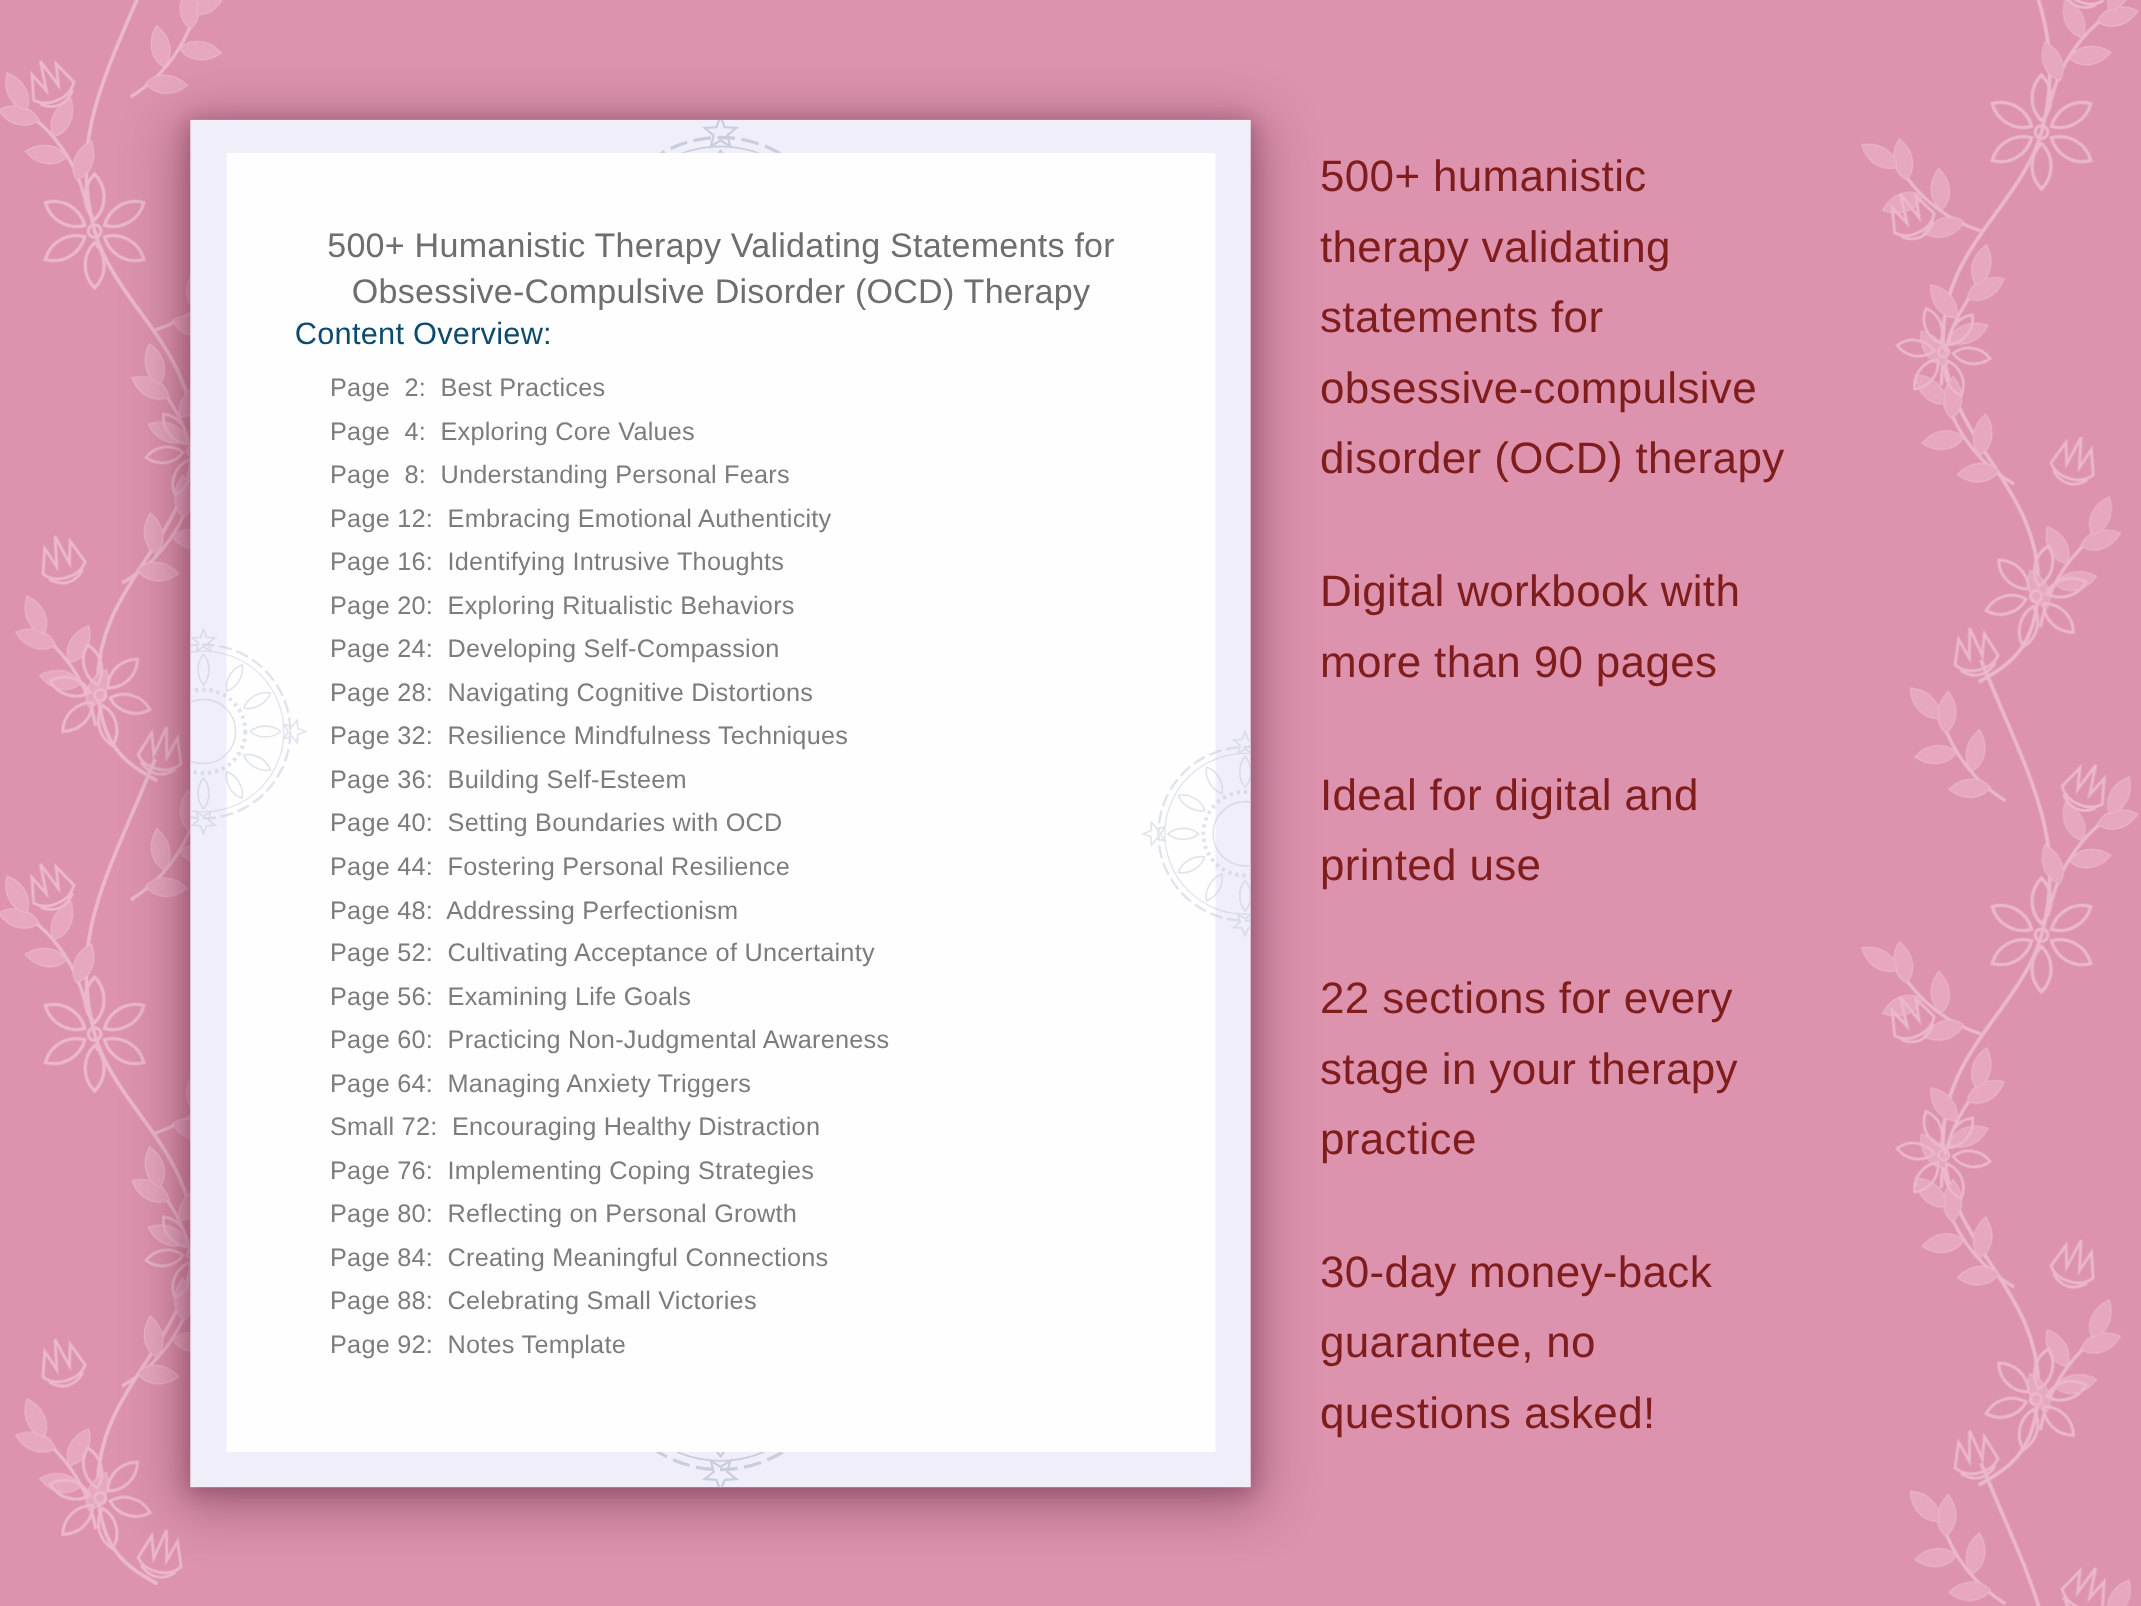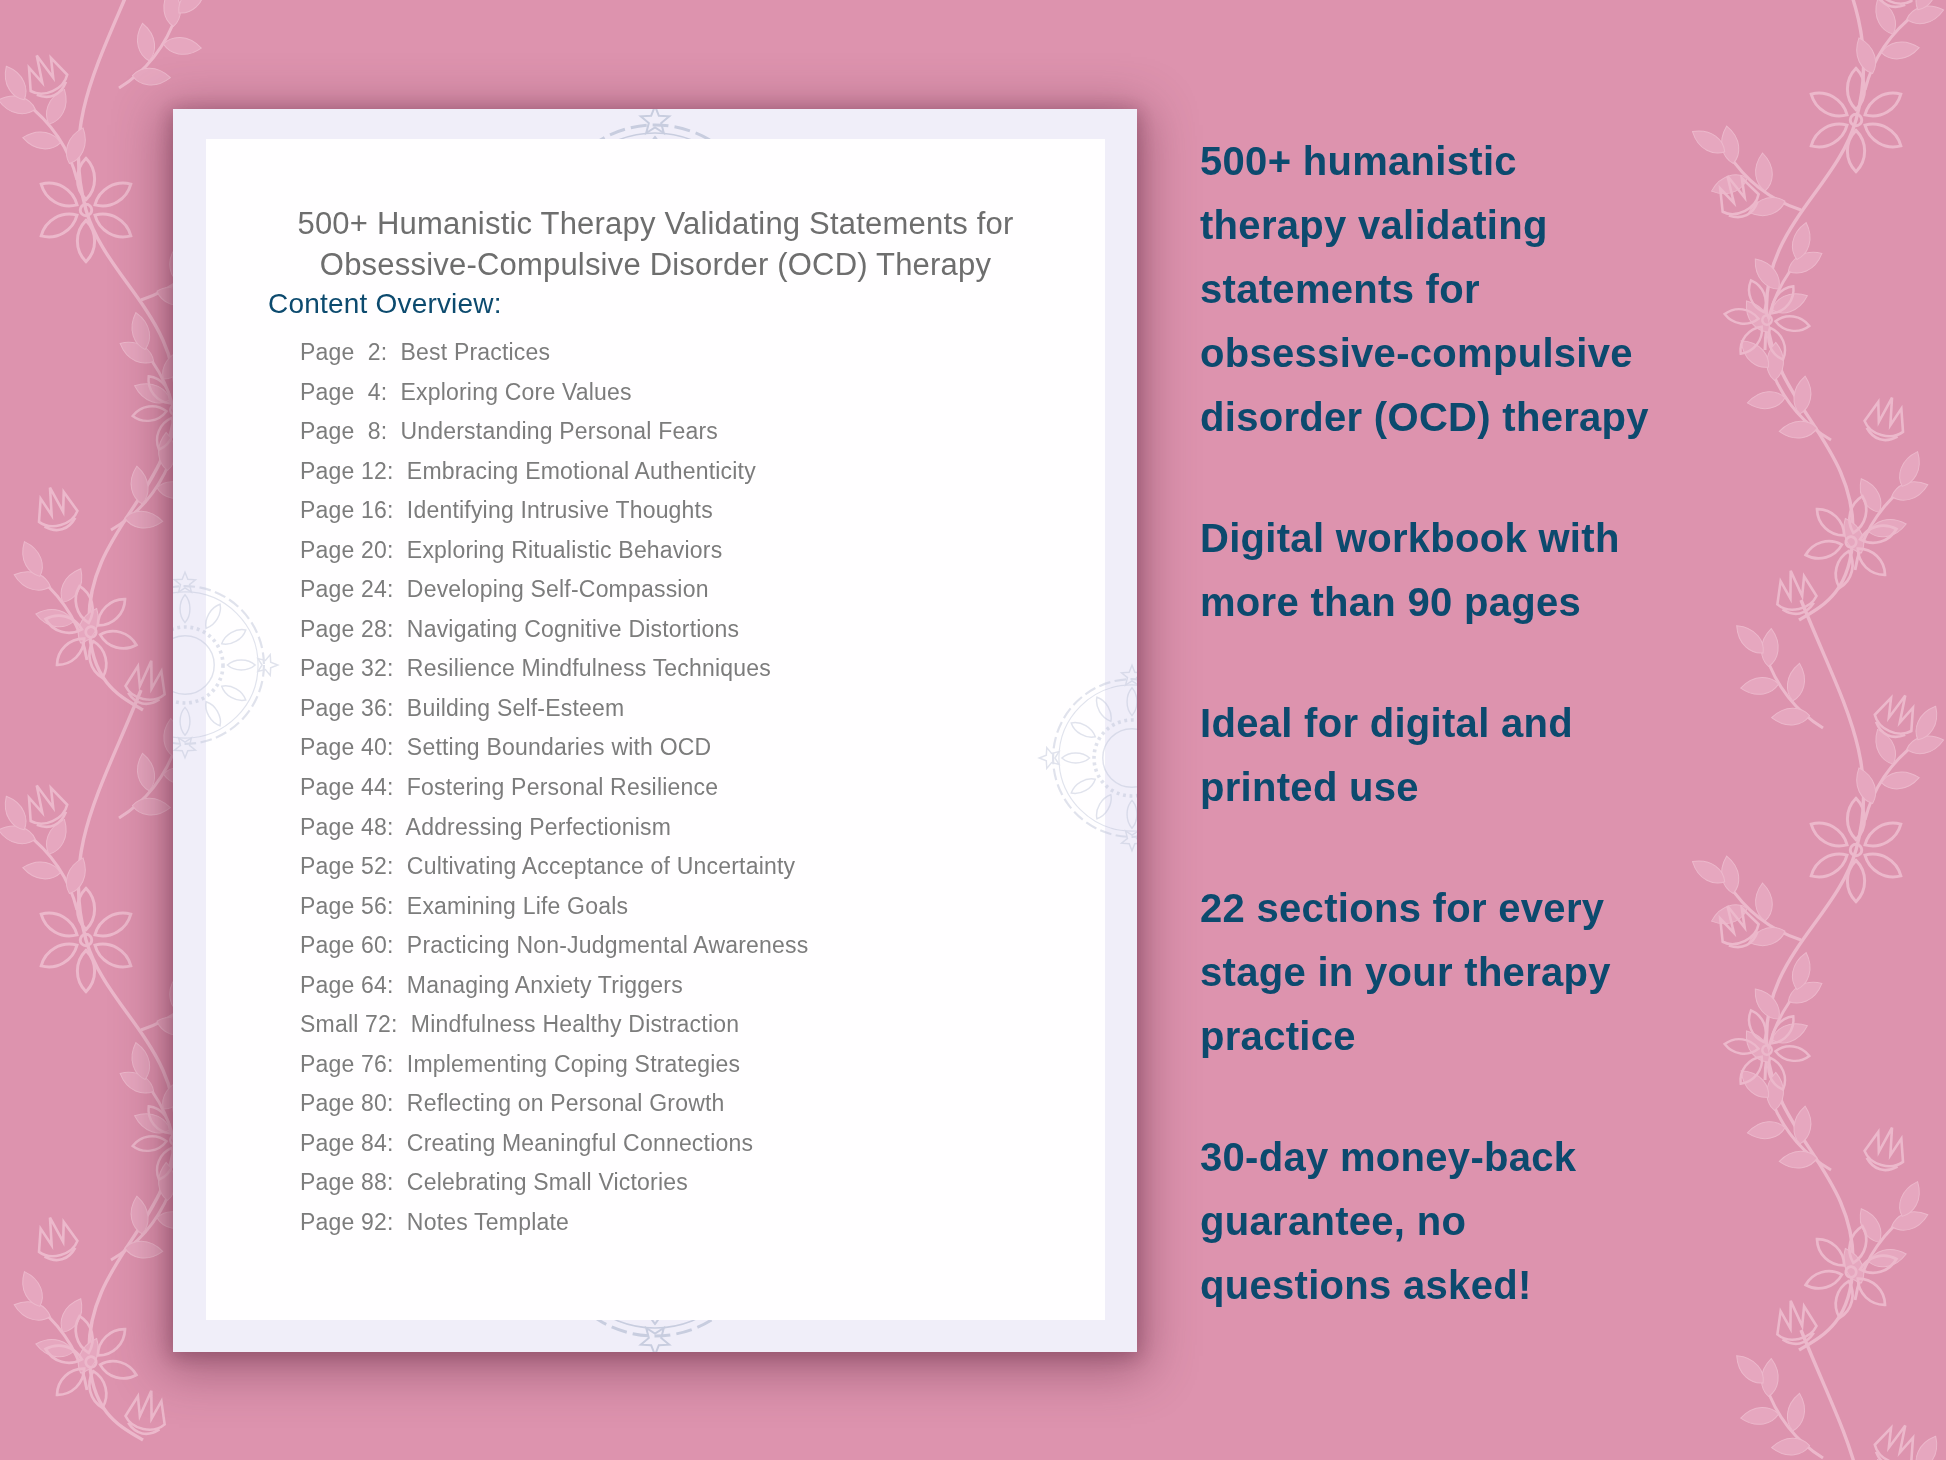--- a/index.html
+++ b/index.html
@@ -78,24 +78,24 @@
   
   .marketing {
     position: absolute;
     left: 1200px; top: 129px;
     width: 660px;
   }
   .marketing p {
     margin: 0 0 57px 0;
     font-size: 40px;
     line-height: 64px;
-    font-weight: 700;
+    font-weight: 400;
     letter-spacing: 0.3px;
     white-space: pre-line;
-    color: #0c4a6e;
+    color: #7f1d1d;
   }
   .defs-holder { position: absolute; width: 0; height: 0; overflow: hidden; }
 </style>
 </head>
 <body>
 
 <svg class="defs-holder" aria-hidden="true">
   <defs>
 
     <g id="mandala-def" fill="none" stroke="#c2c8db" stroke-width="2">
@@ -213,21 +213,21 @@
           <div class="toc-row"><span class="toc-num">Page 28:  </span><span class="toc-title">Navigating Cognitive Distortions</span></div>
           <div class="toc-row"><span class="toc-num">Page 32:  </span><span class="toc-title">Resilience Mindfulness Techniques</span></div>
           <div class="toc-row"><span class="toc-num">Page 36:  </span><span class="toc-title">Building Self-Esteem</span></div>
           <div class="toc-row"><span class="toc-num">Page 40:  </span><span class="toc-title">Setting Boundaries with OCD</span></div>
           <div class="toc-row"><span class="toc-num">Page 44:  </span><span class="toc-title">Fostering Personal Resilience</span></div>
           <div class="toc-row"><span class="toc-num">Page 48:  </span><span class="toc-title">Addressing Perfectionism</span></div>
           <div class="toc-row"><span class="toc-num">Page 52:  </span><span class="toc-title">Cultivating Acceptance of Uncertainty</span></div>
           <div class="toc-row"><span class="toc-num">Page 56:  </span><span class="toc-title">Examining Life Goals</span></div>
           <div class="toc-row"><span class="toc-num">Page 60:  </span><span class="toc-title">Practicing Non-Judgmental Awareness</span></div>
           <div class="toc-row"><span class="toc-num">Page 64:  </span><span class="toc-title">Managing Anxiety Triggers</span></div>
-          <div class="toc-row"><span class="toc-num">Small 72:  </span><span class="toc-title">Mindfulness Healthy Distraction</span></div>
+          <div class="toc-row"><span class="toc-num">Small 72:  </span><span class="toc-title">Encouraging Healthy Distraction</span></div>
           <div class="toc-row"><span class="toc-num">Page 76:  </span><span class="toc-title">Implementing Coping Strategies</span></div>
           <div class="toc-row"><span class="toc-num">Page 80:  </span><span class="toc-title">Reflecting on Personal Growth</span></div>
           <div class="toc-row"><span class="toc-num">Page 84:  </span><span class="toc-title">Creating Meaningful Connections</span></div>
           <div class="toc-row"><span class="toc-num">Page 88:  </span><span class="toc-title">Celebrating Small Victories</span></div>
           <div class="toc-row"><span class="toc-num">Page 92:  </span><span class="toc-title">Notes Template</span></div>
         </div>
     </div>
   </div>
 
   <div class="marketing">

